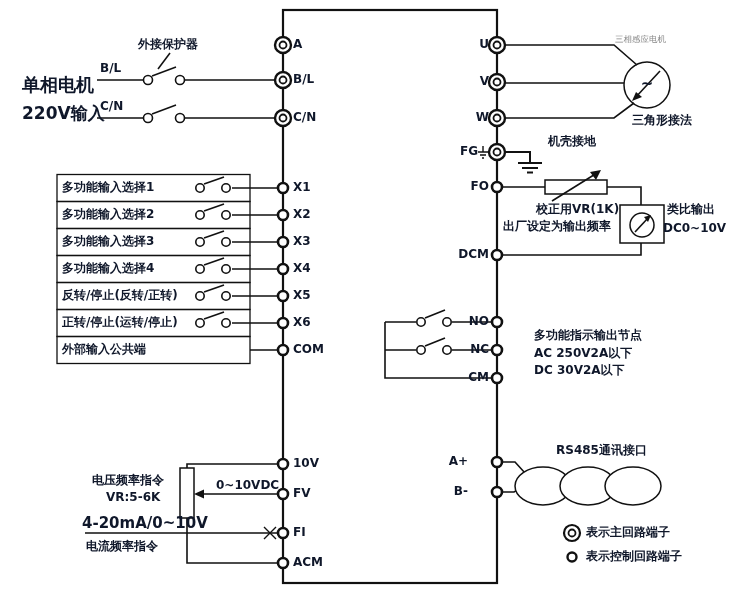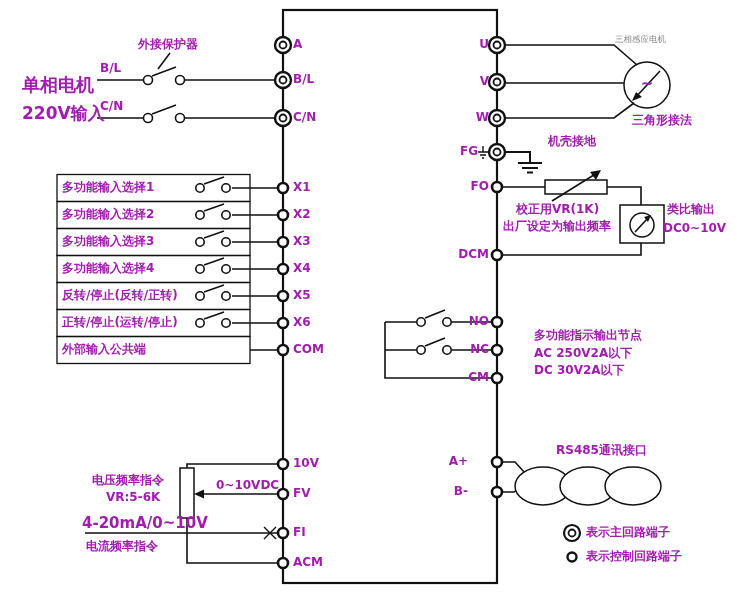--- a/index.html
+++ b/index.html
@@ -4,21 +4,21 @@
 <style>
   html,body{margin:0;padding:0;background:#fff;}
   .canvas{
     position:relative;width:750px;height:595px;background:#ffffff;
     font-family:"DejaVu Sans","Liberation Sans",sans-serif;color:#111;
     overflow:hidden;
   }
   .canvas svg{position:absolute;left:0;top:0;}
   .lbl{
     position:absolute;font-weight:bold;font-size:12px;line-height:1.15;
-    white-space:nowrap;transform:translateY(-50%);color:#a21caf;
+    white-space:nowrap;transform:translateY(-50%);color:#0f172a;
   }
   .row-lbl{font-size:12px;}
   .small{font-size:15px;}
   .tiny{font-size:8.5px;color:#8a8a8a;font-weight:normal;}
   .center-sym{transform:translate(-50%,-50%);font-size:15px;}
 </style>
 </head>
 <body>
 
 <div class="canvas">
@@ -211,21 +211,21 @@
   <div class="lbl" style="left:106px;top:498px">VR:5-6K</div>
   <div class="lbl" style="left:216px;top:486px">0~10VDC</div>
   <div class="lbl small" style="left:82px;top:524px">4-20mA/0~10V</div>
   <div class="lbl" style="left:86px;top:547px">电流频率指令</div>
 
   <div class="lbl tiny" style="left:615px;top:40px">三相感应电机</div>
   <div class="lbl center-sym" style="left:647px;top:85px">~</div>
   <div class="lbl" style="left:632px;top:121px">三角形接法</div>
 
   <div class="lbl" style="left:548px;top:142px">机壳接地</div>
-  <div class="lbl" style="left:516px;top:210px">校正用VR(1K)</div>
+  <div class="lbl" style="left:536px;top:210px">校正用VR(1K)</div>
   <div class="lbl" style="left:503px;top:227px">出厂设定为输出频率</div>
   <div class="lbl" style="left:667px;top:210px">类比输出</div>
   <div class="lbl" style="left:663px;top:229px">DC0~10V</div>
   <div class="lbl" style="left:534px;top:336px">多功能指示输出节点</div>
   <div class="lbl" style="left:534px;top:354px">AC 250V2A以下</div>
   <div class="lbl" style="left:534px;top:371px">DC 30V2A以下</div>
   <div class="lbl" style="left:556px;top:451px">RS485通讯接口</div>
 
   <div class="lbl" style="left:586px;top:533px">表示主回路端子</div>
   <div class="lbl" style="left:586px;top:557px">表示控制回路端子</div>

